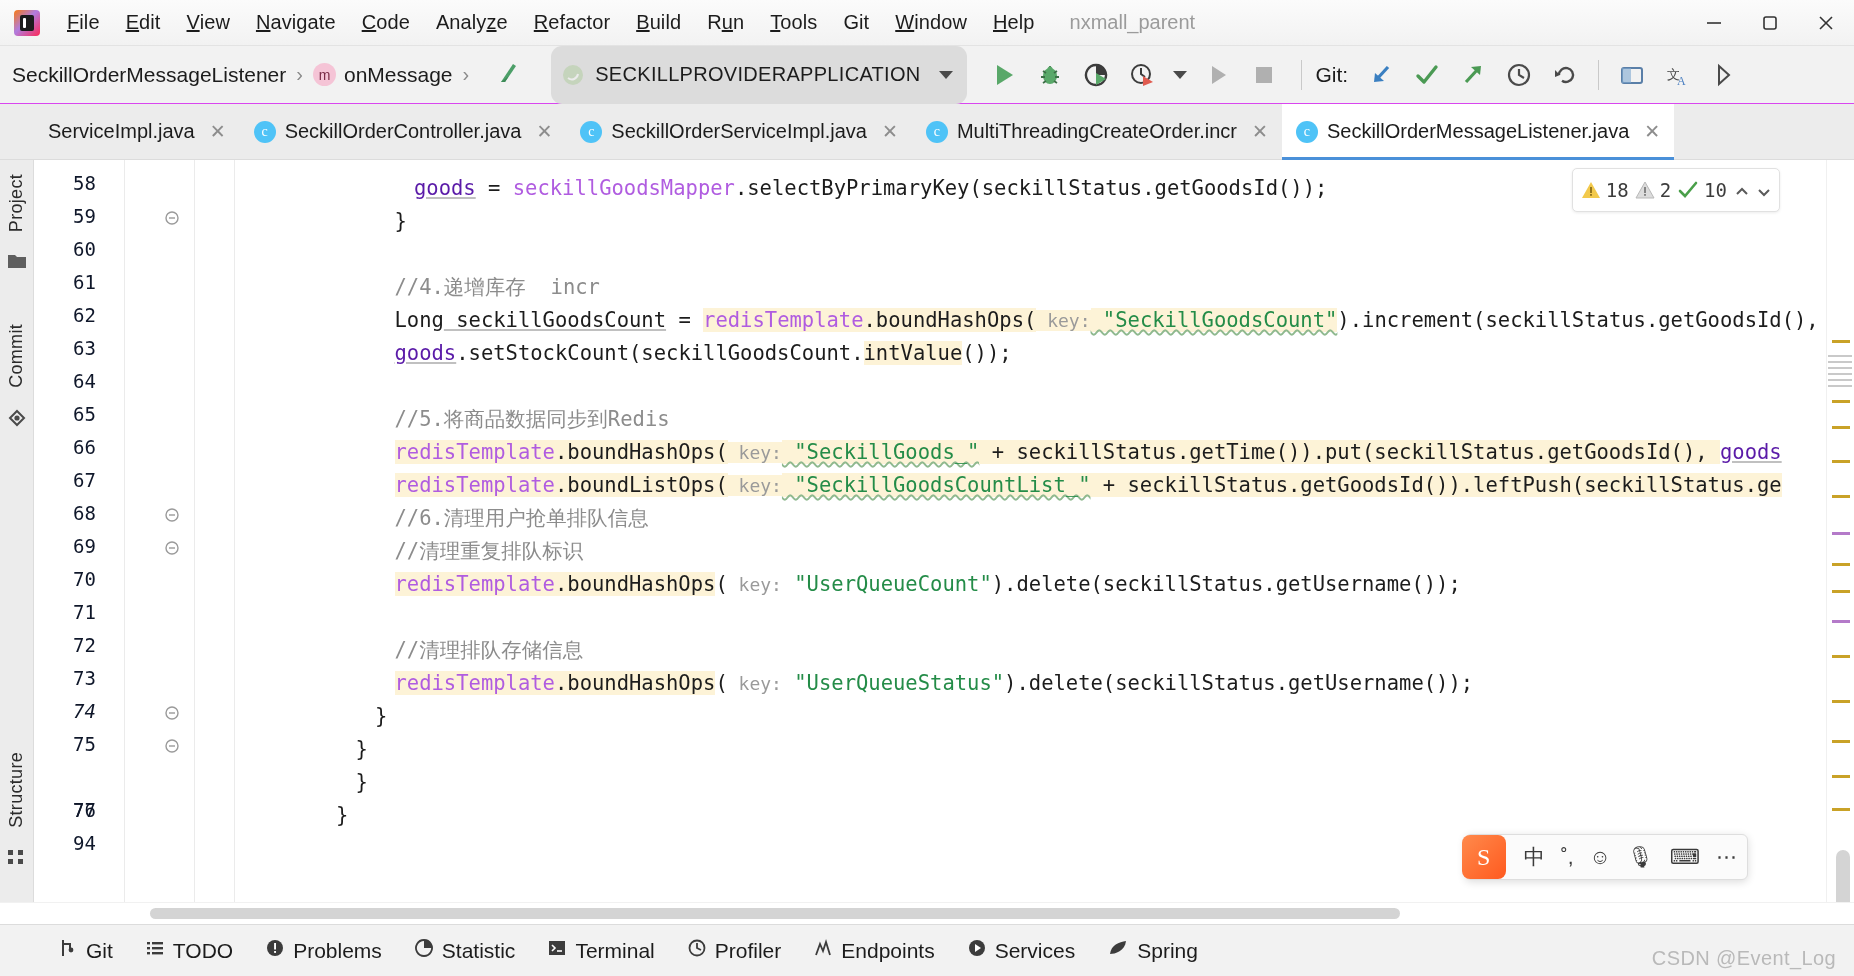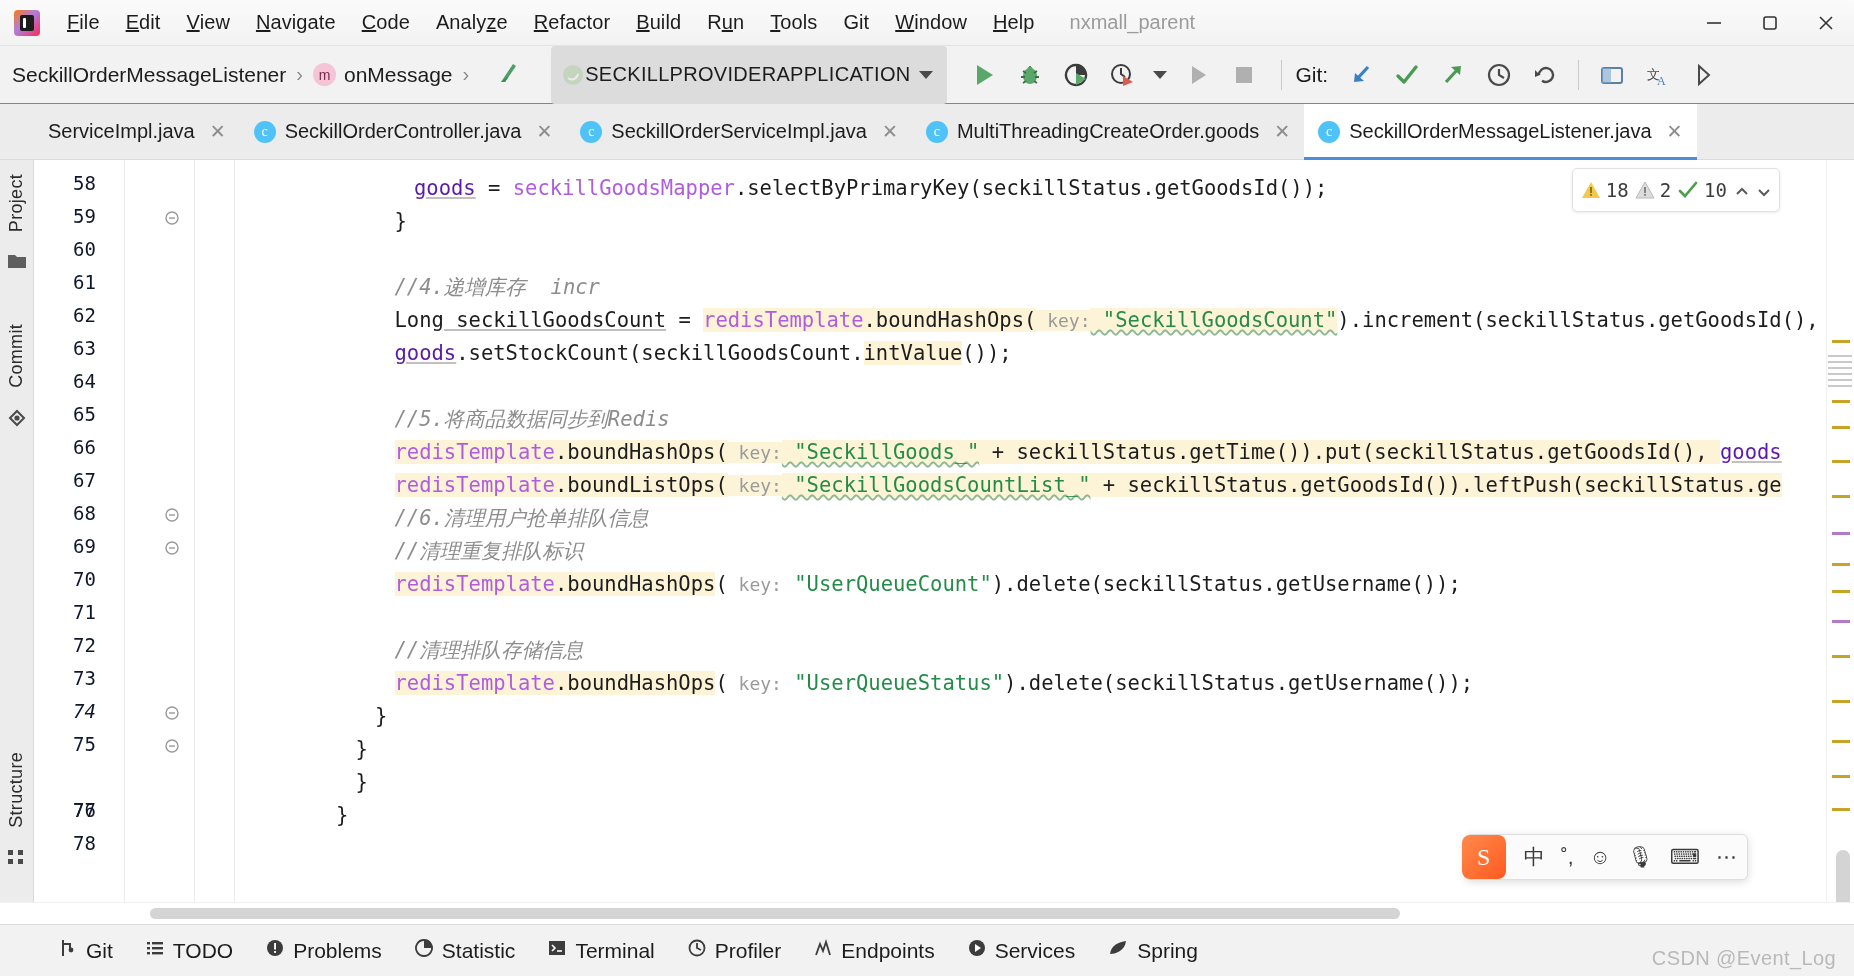--- a/index.html
+++ b/index.html
@@ -56,21 +56,21 @@
   .crumb { font-size:21px; color:#1c1c1c; white-space:nowrap; }
   .crumb-sep { font-size:20px; color:#8a8a8a; margin:0 10px; }
   .m-badge {
     display:inline-flex; align-items:center; justify-content:center;
     width:23px; height:23px; border-radius:50%; background:#f5c4d6;
     color:#7a2b46; font-size:14px; margin-right:8px; vertical-align:middle;
   }
   .crumb-arrow { margin-left:12px; }
   .runconfig {
     display:flex; align-items:center; height:58px; margin-left:26px;
-    background:#dcdcdc; border-radius:4px; padding:0 6px 0 10px; gap:0;
+    background:#dcdcdc; border-radius:11px; padding:0 6px 0 10px; gap:10px;
   }
   .runconfig .rc-icon { width:24px; height:24px; opacity:.45; }
   .runconfig .rc-label { font-size:20px; color:#1c1c1c; letter-spacing:.3px; white-space:nowrap; }
   .caret { width:0;height:0;border-left:7px solid transparent;border-right:7px solid transparent;border-top:8px solid #4a4a4a; margin:0 8px; }
   .tb-btn { width:46px; height:46px; display:flex; align-items:center; justify-content:center; border-radius:4px; }
   .tb-sep { width:1px; height:30px; background:#c9c9c9; margin:0 14px; }
   .git-label { font-size:21px; color:#1c1c1c; margin-right:10px; }
 
   
   .tabsrow {
@@ -124,21 +124,21 @@
 
   .codearea {
     flex:1 1 auto; position:relative; overflow:hidden; background:#fff;
     font-family:"DejaVu Sans Mono", monospace; font-size:20.5px;
   }
   .cl { position:absolute; left:0; white-space:pre; line-height:33px; height:33px; }
   .hl { background:#fdf3d7; }
   .c-plain { color:#1c1c1c; }
   .c-cls { color:#b05ce0; }
   .c-str { color:#248c48; }
-  .c-cmt { color:#8c8c8c; font-style:italic; }
+  .c-cmt { color:#8c8c8c; }
   .c-hint { color:#9a9a9a; font-size:18px; }
   .c-fld { color:#5a1aa8; }
   .u { text-decoration: underline; text-decoration-color:#c0c0c0; text-decoration-style:solid; }
   .uw { text-decoration: underline; text-decoration-style: wavy; text-decoration-color:#8fb98f; }
 
   
   .inspect {
     position:absolute; right:46px; top:8px; height:44px; display:flex; align-items:center;
     gap:6px; background:#fff; border:1px solid #e1e1e1; border-radius:5px; padding:0 8px;
     box-shadow:0 1px 3px rgba(0,0,0,.08); z-index:6;
@@ -352,21 +352,21 @@
           <span>SeckillOrderController.java</span>
           <span class="tab-close">✕</span>
         </div>
         <div class="tab">
           <span class="cls-icon">c</span>
           <span>SeckillOrderServiceImpl.java</span>
           <span class="tab-close">✕</span>
         </div>
         <div class="tab">
           <span class="cls-icon">c</span>
-          <span>MultiThreadingCreateOrder.goods</span>
+          <span>MultiThreadingCreateOrder.incr</span>
           <span class="tab-close">✕</span>
         </div>
         <div class="tab active">
           <span class="cls-icon">c</span>
           <span>SeckillOrderMessageListener.java</span>
           <span class="tab-close">✕</span>
         </div>
       </div>
   </div>
 
@@ -417,21 +417,21 @@
           <div class="ln" style="top: 342px;">68</div>
           <div class="ln" style="top: 375px;">69</div>
           <div class="ln" style="top: 408px;">70</div>
           <div class="ln" style="top: 441px;">71</div>
           <div class="ln" style="top: 474px;">72</div>
           <div class="ln" style="top: 507px;">73</div>
           <div class="ln" style="top: 540px; font-style: italic;">74</div>
           <div class="ln" style="top: 573px;">75</div>
           <div class="ln" style="top: 639px;">76</div>
           <div class="ln" style="top: 639px;">77</div>
-          <div class="ln" style="top: 672px;">78</div>
+          <div class="ln" style="top: 672px;">94</div>
         </div>
       <div id="fold-markers">
           <div class="fold" style="top: 50px;"><svg width="16" height="16" viewBox="0 0 16 16">
               <circle cx="8" cy="8" r="6" fill="none" stroke="#9a9a9a" stroke-width="1.4"></circle>
               <line x1="5" y1="8" x2="11" y2="8" stroke="#9a9a9a" stroke-width="1.4"></line>
             </svg></div>
           <div class="fold" style="top: 347px;"><svg width="16" height="16" viewBox="0 0 16 16">
               <circle cx="8" cy="8" r="6" fill="none" stroke="#9a9a9a" stroke-width="1.4"></circle>
               <line x1="5" y1="8" x2="11" y2="8" stroke="#9a9a9a" stroke-width="1.4"></line>
             </svg></div>

